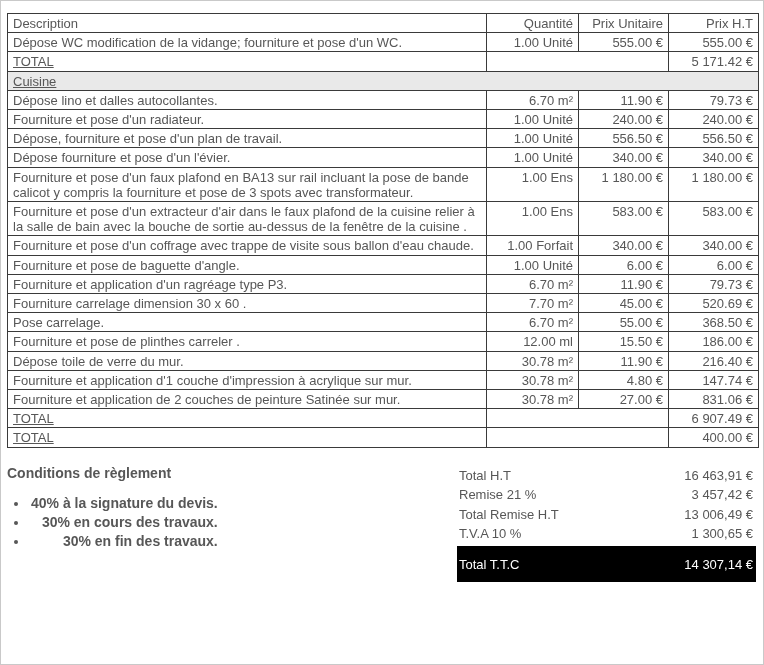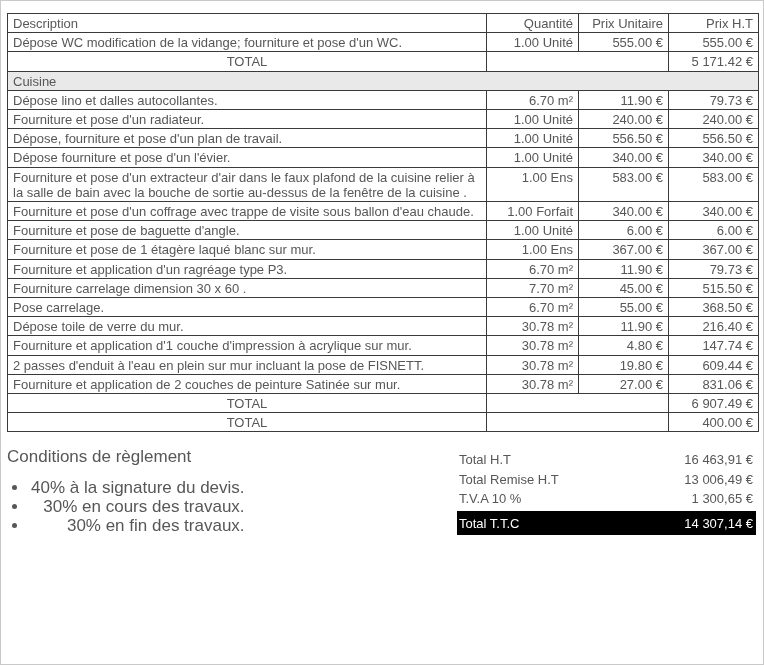--- a/index.html
+++ b/index.html
@@ -28,29 +28,30 @@
     line-height: 15.2px;
     vertical-align: top;
     font-weight: normal;
     overflow: hidden;
   }
   th.c-desc, td.c-desc { text-align: left; }
   th.c-num, td.c-num { text-align: right; white-space: nowrap; }
   tr.section-row td {
     background: #e9e9e9;
     text-align: left;
-  }
-  tr.total-row td.c-desc { text-align: center; }
+    text-decoration: underline;
+  }
+  tr.total-row td.c-desc { text-align: left; text-decoration: underline; }
   .footer {
     display: flex;
     justify-content: space-between;
     align-items: flex-start;
     margin: 17px 7px 0 6px;
   }
-  .conditions { font-size: 17px; }
+  .conditions { font-size: 14px; font-weight: bold; }
   .cond-title { line-height: 16px; }
   ul.cond-list {
     margin: 15px 0 0 22px;
     padding: 0;
     list-style: disc;
     text-align: right;
   }
   ul.cond-list li {
     margin: 0 0 4px 0;
     line-height: 15px;
@@ -61,21 +62,21 @@
     display: flex;
     justify-content: space-between;
     align-items: center;
     height: 19px;
     padding: 0 3px 0 2px;
     margin-bottom: 0.5px;
   }
   .sum-row.highlight {
     background: #000000;
     color: #ffffff;
-    height: 24px;
+    height: 36px;
     margin-top: 3px;
   }
   .sum-label { text-align: right; }
   .sum-value { text-align: center; white-space: nowrap; }
 </style>
 </head>
 <body>
 
 <div class="page">
 
@@ -127,78 +128,78 @@
           <td class="c-num">556.50 €</td>
           <td class="c-num">556.50 €</td>
         </tr>
         <tr>
           <td class="c-desc">Dépose fourniture et pose d'un l'évier.</td>
           <td class="c-num">1.00 Unité</td>
           <td class="c-num">340.00 €</td>
           <td class="c-num">340.00 €</td>
         </tr>
         <tr>
+          <td class="c-desc">Fourniture et pose d'un faux plafond en BA13 sur rail incluant la pose de bande calicot y compris la fourniture et pose de 3 spots avec transformateur.</td>
+          <td class="c-num">1.00 Ens</td>
+          <td class="c-num">1 180.00 €</td>
+          <td class="c-num">1 180.00 €</td>
+        </tr>
+        <tr>
           <td class="c-desc">Fourniture et pose d'un extracteur d'air dans le faux plafond de la cuisine relier à la salle de bain  avec la bouche de sortie au-dessus de la fenêtre de la cuisine .</td>
           <td class="c-num">1.00 Ens</td>
           <td class="c-num">583.00 €</td>
           <td class="c-num">583.00 €</td>
         </tr>
         <tr>
           <td class="c-desc">Fourniture et pose d'un coffrage avec trappe de visite sous ballon d'eau chaude.</td>
           <td class="c-num">1.00 Forfait</td>
           <td class="c-num">340.00 €</td>
           <td class="c-num">340.00 €</td>
         </tr>
         <tr>
           <td class="c-desc">Fourniture et pose de baguette d'angle.</td>
           <td class="c-num">1.00 Unité</td>
           <td class="c-num">6.00 €</td>
           <td class="c-num">6.00 €</td>
         </tr>
         <tr>
-          <td class="c-desc">Fourniture et pose de 1 étagère laqué blanc sur mur.</td>
-          <td class="c-num">1.00 Ens</td>
-          <td class="c-num">367.00 €</td>
-          <td class="c-num">367.00 €</td>
-        </tr>
-        <tr>
           <td class="c-desc">Fourniture et application d'un ragréage type P3.</td>
           <td class="c-num">6.70 m²</td>
           <td class="c-num">11.90 €</td>
           <td class="c-num">79.73 €</td>
         </tr>
         <tr>
           <td class="c-desc">Fourniture carrelage dimension 30 x 60 .</td>
           <td class="c-num">7.70 m²</td>
           <td class="c-num">45.00 €</td>
-          <td class="c-num">515.50 €</td>
+          <td class="c-num">520.69 €</td>
         </tr>
         <tr>
           <td class="c-desc">Pose carrelage.</td>
           <td class="c-num">6.70 m²</td>
           <td class="c-num">55.00 €</td>
           <td class="c-num">368.50 €</td>
         </tr>
         <tr>
+          <td class="c-desc">Fourniture et pose de plinthes carreler .</td>
+          <td class="c-num">12.00 ml</td>
+          <td class="c-num">15.50 €</td>
+          <td class="c-num">186.00 €</td>
+        </tr>
+        <tr>
           <td class="c-desc">Dépose toile de verre du mur.</td>
           <td class="c-num">30.78 m²</td>
           <td class="c-num">11.90 €</td>
           <td class="c-num">216.40 €</td>
         </tr>
         <tr>
           <td class="c-desc">Fourniture et application d'1 couche d'impression à acrylique sur mur.</td>
           <td class="c-num">30.78 m²</td>
           <td class="c-num">4.80 €</td>
           <td class="c-num">147.74 €</td>
-        </tr>
-        <tr>
-          <td class="c-desc">2 passes d'enduit à l'eau en plein sur mur incluant la pose de FISNETT.</td>
-          <td class="c-num">30.78 m²</td>
-          <td class="c-num">19.80 €</td>
-          <td class="c-num">609.44 €</td>
         </tr>
         <tr>
           <td class="c-desc">Fourniture et application de 2 couches de peinture Satinée sur mur.</td>
           <td class="c-num">30.78 m²</td>
           <td class="c-num">27.00 €</td>
           <td class="c-num">831.06 €</td>
         </tr>
         <tr class="total-row">
           <td class="c-desc">TOTAL</td>
           <td colspan="2"></td>
@@ -220,20 +221,24 @@
           <li>30% en cours des travaux.</li>
           <li>30% en fin des travaux.</li>
         </ul>
     </div>
     <div class="summary" id="summary">
         <div class="sum-row">
           <span class="sum-label">Total H.T</span>
           <span class="sum-value">16 463,91 €</span>
         </div>
         <div class="sum-row">
+          <span class="sum-label">Remise 21 %</span>
+          <span class="sum-value">3 457,42 €</span>
+        </div>
+        <div class="sum-row">
           <span class="sum-label">Total Remise H.T</span>
           <span class="sum-value">13 006,49 €</span>
         </div>
         <div class="sum-row">
           <span class="sum-label">T.V.A 10 %</span>
           <span class="sum-value">1 300,65 €</span>
         </div>
         <div class="sum-row highlight">
           <span class="sum-label">Total T.T.C</span>
           <span class="sum-value">14 307,14 €</span>

